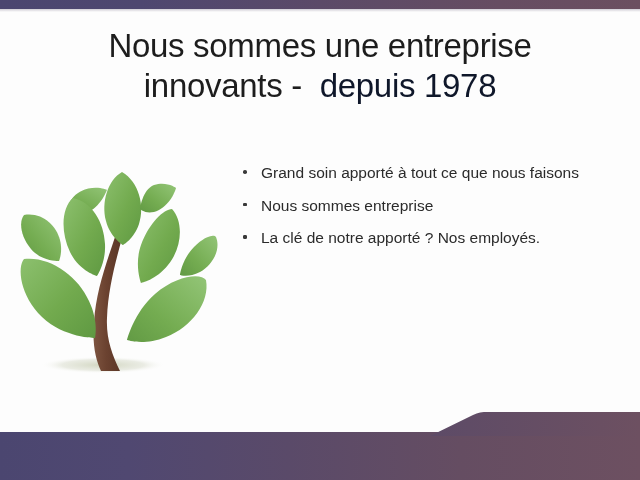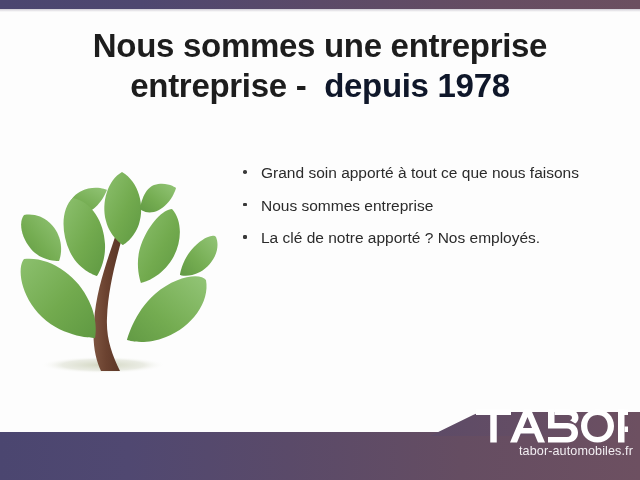--- a/index.html
+++ b/index.html
@@ -18,21 +18,21 @@
   }
   .topbar-shadow{
     position:absolute;left:0;top:9px;width:640px;height:3px;
     background:linear-gradient(180deg,rgba(90,80,110,.28),rgba(255,255,255,0));
   }
 
   
   .headline{
     position:absolute;left:40px;top:26px;width:560px;
     text-align:center;
-    font-size:33px;line-height:40px;font-weight:bold;
+    font-size:33px;line-height:40px;font-weight:normal;
     color:#1d1d1d;letter-spacing:-.3px;
   }
   .headline .ln{display:block;}
   .hl-green{color:#0f172a;}
 
   
   .bullets{
     position:absolute;left:229px;top:150px;width:400px;
     list-style:none;margin:13px;padding:0;
   }
@@ -81,21 +81,21 @@
 </head>
 <body>
 
 <div class="slide">
 
   <div class="topbar"></div>
   <div class="topbar-shadow"></div>
 
   <div class="headline">
     <span class="ln">Nous sommes une entreprise</span>
-    <span class="ln"><span>entreprise -</span>&nbsp; <span class="hl-green">depuis 1978</span></span>
+    <span class="ln"><span>innovants -</span>&nbsp; <span class="hl-green">depuis 1978</span></span>
   </div>
 
   <div class="tree">
     <svg viewBox="0 0 215 238" xmlns="http://www.w3.org/2000/svg" aria-hidden="true">
       <defs>
         <linearGradient id="lf" x1="0" y1="0" x2="1" y2="1">
           <stop offset="0" stop-color="#8cc06e"></stop>
           <stop offset="0.55" stop-color="#72aa4e"></stop>
           <stop offset="1" stop-color="#5f9942"></stop>
         </linearGradient>
@@ -166,33 +166,14 @@
       <defs>
         <linearGradient id="wg" x1="0" y1="0" x2="1" y2="0">
           <stop offset="0" stop-color="#5d4b67"></stop>
           <stop offset="1" stop-color="#6d5061"></stop>
         </linearGradient>
       </defs>
       <path d="M14 32 L 57 11 C 62 8.5, 66 8, 72 8 L 224 8 L 224 32 Z" fill="url(#wg)"></path>
     </svg>
   </div>
 
-  <div class="logo">
-    <svg class="logo-mark" viewBox="0 0 304 66" xmlns="http://www.w3.org/2000/svg" aria-hidden="true">
-      <g fill="#ffffff">
-
-        <path d="M0 0 L70 0 L70 11 L41.5 11 L41.5 66 L28.5 66 L28.5 11 L0 11 Z"></path>
-
-        <path d="M96 0 L110 0 L138 66 L124 66 L116.5 48 L89 48 L94 37 L112 37 L103 15 L82 66 L68 66 Z"></path>
-
-        <path d="M144 0 L157 0 L157 27 L183 27 C 196 27, 204 35, 204 46.5 C 204 58, 196 66, 183 66 L144 66 L144 55 L182 55 C 187.5 55, 191 51.5, 191 46.5 C 191 41.5, 187.5 38, 182 38 L144 38 Z"></path>
-        <path d="M157 0 L186 0 C 198 0, 205 7, 205 16.5 C 205 21.5, 202.5 25.5, 198.5 28 L188 21.5 C 190.5 20.5, 192 18.8, 192 16.5 C 192 13, 189.5 11, 185 11 L157 11 Z"></path>
-
-        <path d="M243 0 C 262 0, 276 14, 276 33 C 276 52, 262 66, 243 66 C 224 66, 210 52, 210 33 C 210 14, 224 0, 243 0 Z M243 11 C 230.5 11, 222.5 20 222.5 33 C 222.5 46, 230.5 55, 243 55 C 255.5 55, 263.5 46, 263.5 33 C 263.5 20, 255.5 11, 243 11 Z"></path>
-
-        <path d="M284 0 L297 0 L297 66 L284 66 Z"></path>
-        <path d="M284 0 L318 0 C 333 0, 342 9, 342 22.5 C 342 33, 336 41, 326 44 L344 66 L328 66 L312 45 L297 45 L297 34 L317 34 C 324.5 34, 329 29.5, 329 22.5 C 329 15.5, 324.5 11, 317 11 L284 11 Z"></path>
-      </g>
-    </svg>
-    <div class="logo-tag">tabor-automobiles.fr</div>
-  </div>
 
 </div>
 
 </body></html>

